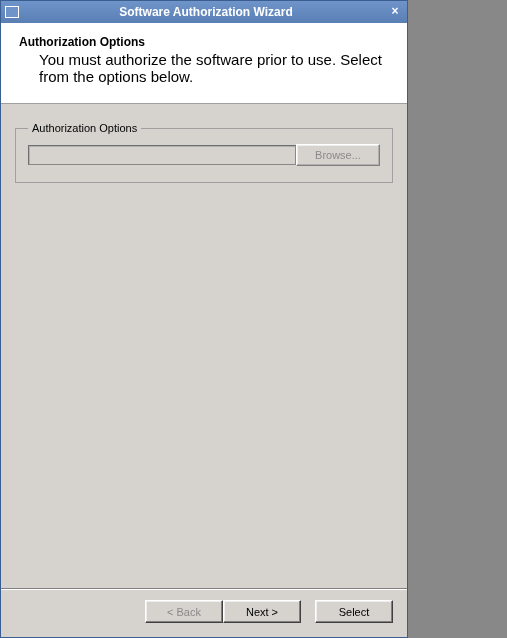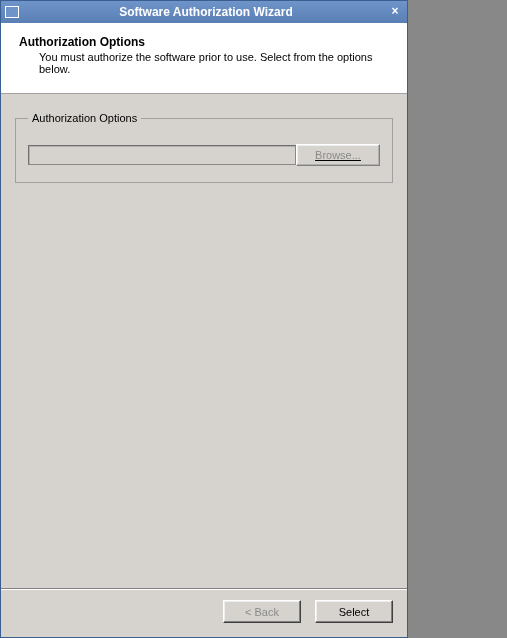--- a/index.html
+++ b/index.html
@@ -56,21 +56,21 @@
     background: #ffffff;
     border-bottom: 1px solid #a0a0a0;
     padding: 12px 18px 18px 18px;
   }
   .header-title {
     font-weight: bold;
     font-size: 12px;
     color: #000;
   }
   .header-subtitle {
-    font-size: 11px;
+    font-size: 15px;
     color: #000;
     margin-left: 20px;
     margin-top: 2px;
   }
   .content-area {
     flex: 1;
     background: #d6d3ce;
     padding: 18px 14px 8px 14px;
     display: flex;
     flex-direction: column;
@@ -99,22 +99,21 @@
     color: #000;
     flex: 1;
   }
   .radio-row label.selected {
     border: 1px dotted #000;
     padding: 0 1px;
   }
   .browse-row {
     display: flex;
     align-items: center;
-    margin-top: 10px;
-    text-decoration: underline;
+    margin-top: 0;
   }
   .path-field {
     flex: 1;
     height: 20px;
     border: 1px solid #888;
     border-top-color: #6f6f6f;
     border-left-color: #6f6f6f;
     background: #d6d3ce;
     box-shadow: inset 1px 1px 0 #b0b0b0;
   }
@@ -191,17 +190,18 @@
       </div>
     </fieldset>
 
     <div class="spacer"></div>
   </div>
 
   <div class="footer-separator"></div>
 
   <div class="footer">
     <button class="wiz-btn disabled" disabled="">&lt; Back</button>
+    <button class="wiz-btn">Next &gt;</button>
     <div class="btn-gap"></div>
     <button class="wiz-btn">Select</button>
   </div>
 
 </div>
 
 </body></html>

